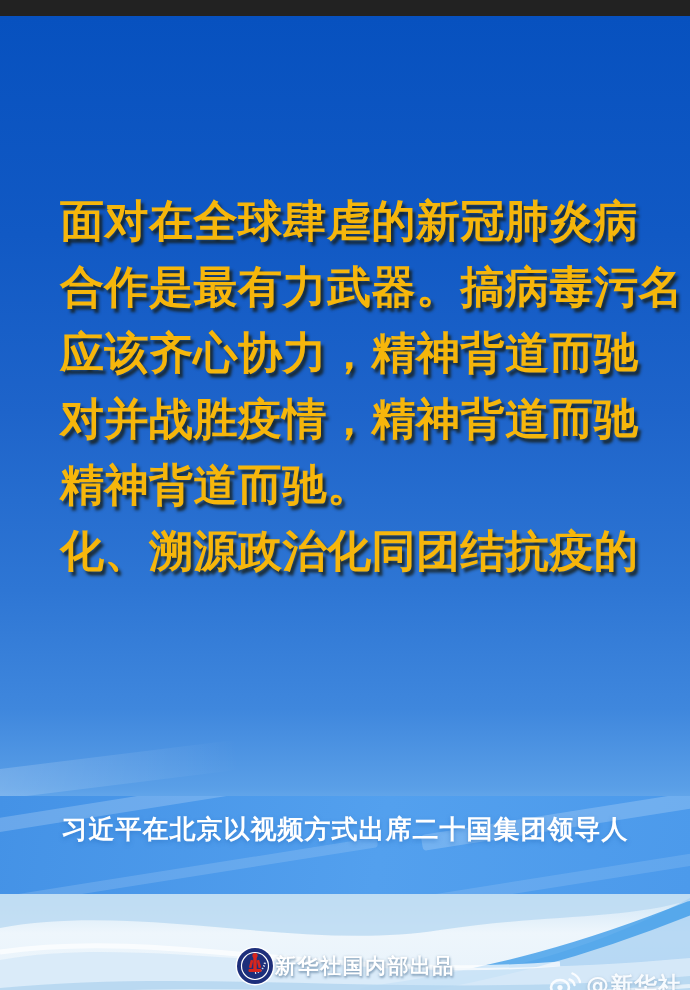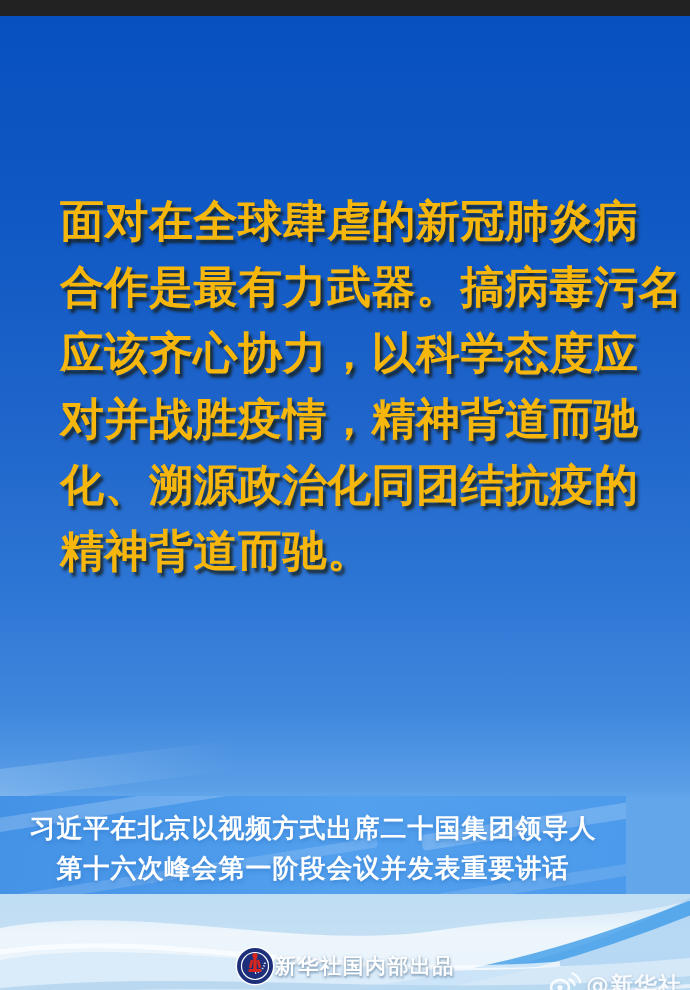--- a/index.html
+++ b/index.html
@@ -47,25 +47,24 @@
     letter-spacing: 0.5px;
     text-shadow: 3px 4px 3px rgba(22,28,18,0.8);
   }
   .quote-line { white-space: nowrap; }
 
   
   .title-band {
     position: absolute;
     left: 0;
     top: 780px;
-    width: 626px;
+    width: 690px;
     height: 98px;
     background: linear-gradient(100deg, #4492e6 0%, #53a0ee 55%, #4c9aeb 100%);
     overflow: hidden;
-    font-family: Liberation Serif, serif;
   }
   .band-streak {
     position: absolute;
     background: rgba(255,255,255,0.20);
     transform: rotate(-9deg);
     border-radius: 4px;
   }
   .band-streak.s1 { left: -70px;  top: 6px;  width: 340px; height: 14px; }
   .band-streak.s2 { left: -40px;  top: 74px; width: 420px; height: 10px; opacity:.7; }
   .band-streak.s3 { left: 420px;  top: 14px; width: 320px; height: 16px; }
@@ -130,34 +129,33 @@
 </head>
 <body>
 
 <div class="poster">
 
   <div class="pre-band-streak"></div>
 
   <div class="quote">
     <div class="quote-line">面对在全球肆虐的新冠肺炎病</div>
     <div class="quote-line">合作是最有力武器。搞病毒污名</div>
-    <div class="quote-line">应该齐心协力，以科学态度应</div>
+    <div class="quote-line">应该齐心协力，精神背道而驰</div>
     <div class="quote-line">对并战胜疫情，精神背道而驰</div>
+    <div class="quote-line">精神背道而驰。</div>
     <div class="quote-line">化、溯源政治化同团结抗疫的</div>
-    <div class="quote-line">精神背道而驰。</div>
   </div>
 
   <div class="title-band">
     <div class="band-streak s1"></div>
     <div class="band-streak s2"></div>
     <div class="band-streak s3"></div>
     <div class="band-streak s4"></div>
     <div class="band-title">
       <div>习近平在北京以视频方式出席二十国集团领导人</div>
-      <div>第十六次峰会第一阶段会议并发表重要讲话</div>
     </div>
   </div>
 
   <div class="footer">
     <svg class="footer-waves" width="690" height="112" viewBox="0 0 690 112">
       <path d="M0,34 C140,8 300,58 440,36 C545,20 625,26 690,6 L690,0 L0,0 Z" fill="#bcdaf2" opacity="0.85"></path>
       <path d="M690,4 C600,52 500,84 330,104 L470,112 L690,112 Z" fill="#a6cff1" opacity="0.75"></path>
       <path d="M690,14 C590,54 495,82 365,100" stroke="#3f9ce9" stroke-width="14" fill="none" opacity="0.8" stroke-linecap="round"></path>
       <path d="M0,66 C160,38 330,96 690,64 L690,112 L0,112 Z" fill="#d8eaf8" opacity="0.9"></path>
       <path d="M0,94 C210,74 430,106 690,82 L690,112 L0,112 Z" fill="#b4d6f0" opacity="0.85"></path>

